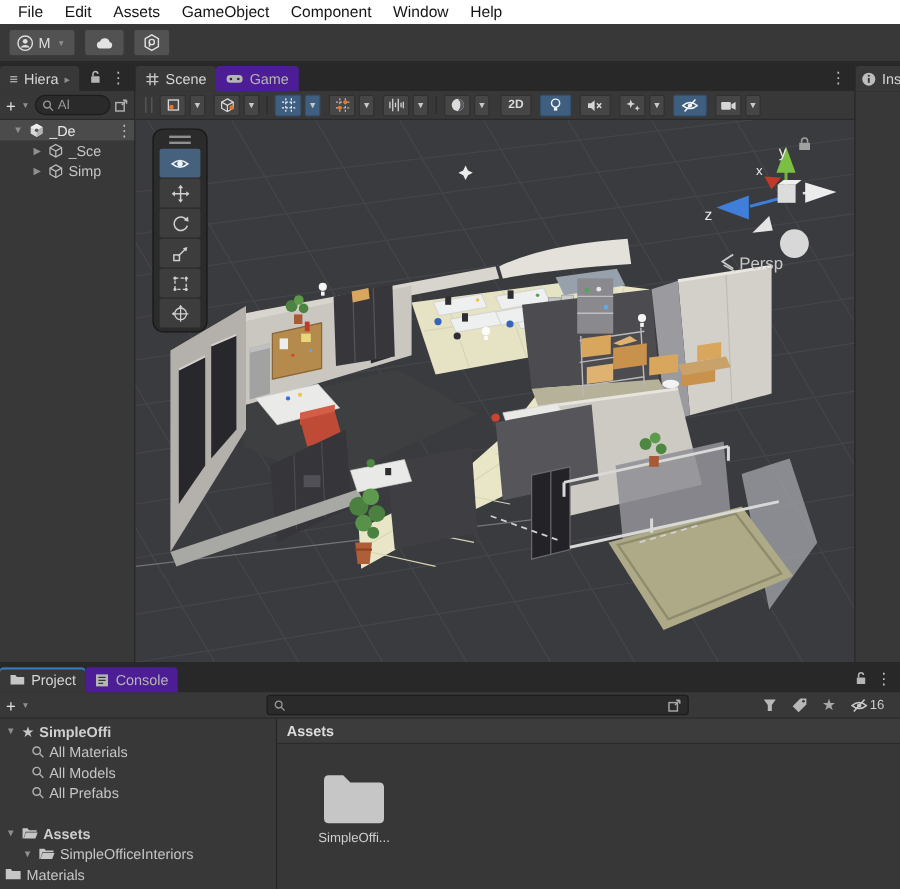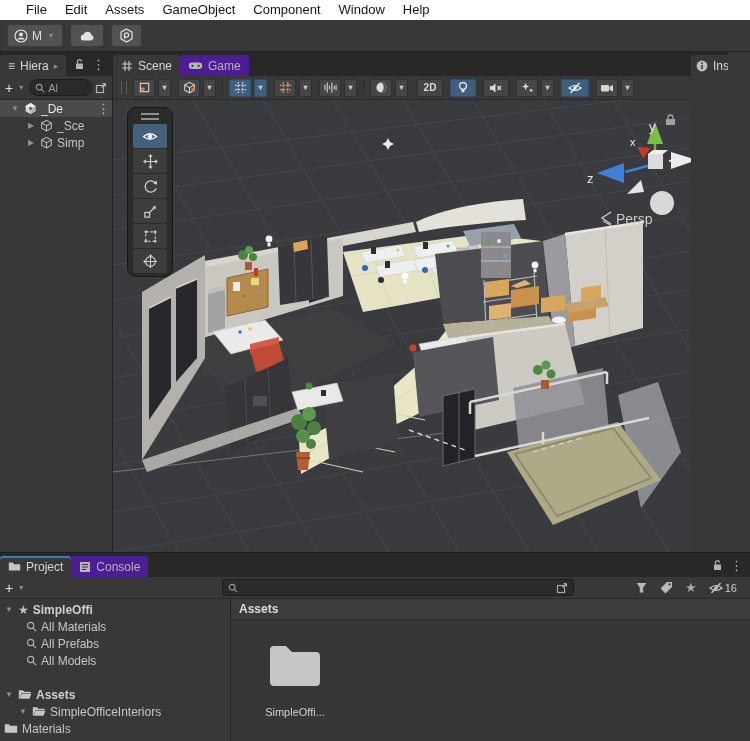--- a/index.html
+++ b/index.html
@@ -1,19 +1,19 @@
 <!DOCTYPE html>
 <html><head>
 <meta charset="utf-8">
 <style>
   html,body{margin:0;padding:0;background:#1b1b1b}
   #root{position:relative;width:750px;height:741px;background:#383838;overflow:hidden;
         font-family:"Liberation Sans",sans-serif;-webkit-font-smoothing:antialiased}
   
-  #menubar{height:20px;background:#ffffff;display:flex;align-items:center;padding-left:17px}
+  #menubar{height:20px;background:#ffffff;display:flex;align-items:center;padding-left:6px}
   .menu-item{padding:0 9px;font-size:13px;color:#141414;line-height:20px;cursor:default}
   
   #maintoolbar{height:31px;background:#383838;border-bottom:1px solid #242424;
                display:flex;align-items:center;gap:7px;padding-left:7px}
   .tool-chip{height:21px;background:#525252;border:1px solid #3a3a3a;border-radius:3px;
              display:flex;align-items:center;gap:4px;padding:0 6px;color:#dedede;font-size:12px}
   
   #workspace{position:absolute;top:52px;left:0;width:750px;height:500px}
   .vsplit{position:absolute;top:0;width:1px;height:500px;background:#232323}
   .panel{position:absolute;top:0;background:#383838}
@@ -52,21 +52,21 @@
   
   #bottom{position:absolute;top:552px;left:0;width:750px;height:189px;background:#383838;border-top:1px solid #1f1f1f}
   #btm-body{display:flex;height:143px}
   #btree{width:230px;background:#383838;overflow:hidden;padding-top:2px;box-sizing:border-box}
   #bsplit{width:1px;background:#242424}
   #bcontent{flex:1;display:flex;flex-direction:column;min-width:0}
   #bcrumb{height:20px;background:#3c3c3c;border-bottom:1px solid #2b2b2b;display:flex;
           align-items:center;padding:0 8px;font-size:12px;font-weight:bold;color:#dcdcdc}
   #bgrid{flex:1;background:#373737;position:relative}
   .asset-tile{position:absolute;left:28px;top:18px;width:72px;text-align:center}
-  .asset-tile .cap{font-size:11px;color:#cfcfcf;margin-top:16px}
+  .asset-tile .cap{font-size:11px;color:#cfcfcf;margin-top:3px}
   svg{display:block}
   .ic{flex:none}
 </style>
 </head>
 <body>
 
 <div id="root">
 
   <div id="menubar">
     <div class="menu-item">File</div>
@@ -561,21 +561,21 @@
           <svg width="15" height="15" viewBox="0 0 16 16">
               <circle cx="8" cy="8" r="5.2" fill="none" stroke="#cfcfcf" stroke-width="1.2"></circle>
               <path d="M8 1v14M1 8h14" stroke="#cfcfcf" stroke-width="1.1"></path>
               <path d="M8 0l1.8 2.4H6.2ZM0 8l2.4-1.8v3.6Z" fill="#cfcfcf"></path>
             </svg>
         </div>
       </div>
     </div>
     <div class="vsplit" style="left:712px"></div>
 
-    <div class="panel" id="insp" style="left:691px;width:37px;height:600px">
+    <div class="panel" id="insp" style="left:713px;width:37px;height:600px">
       <div class="tabstrip">
         <div class="tab active" style="padding:0 5px">
           <svg class="ic" width="12" height="12" viewBox="0 0 12 12">
               <circle cx="6" cy="6" r="5.4" fill="#bdbdbd"></circle>
               <rect x="5.2" y="5" width="1.6" height="4" fill="#383838"></rect>
               <circle cx="6" cy="3.2" r="0.9" fill="#383838"></circle>
             </svg>
           <span>Ins</span>
         </div>
       </div>
@@ -652,28 +652,28 @@
               <circle cx="5" cy="5" r="3.4" fill="none" stroke="#b0b0b0" stroke-width="1.3"></circle>
               <line x1="7.6" y1="7.6" x2="11" y2="11" stroke="#b0b0b0" stroke-width="1.3"></line>
             </svg>
           <span>All Materials</span>
         </div>
         <div class="trow" style="padding-left:26px">
           <svg class="ic" width="11" height="11" viewBox="0 0 12 12">
               <circle cx="5" cy="5" r="3.4" fill="none" stroke="#b0b0b0" stroke-width="1.3"></circle>
               <line x1="7.6" y1="7.6" x2="11" y2="11" stroke="#b0b0b0" stroke-width="1.3"></line>
             </svg>
-          <span>All Prefabs</span>
+          <span>All Models</span>
         </div>
         <div class="trow" style="padding-left:26px">
           <svg class="ic" width="11" height="11" viewBox="0 0 12 12">
               <circle cx="5" cy="5" r="3.4" fill="none" stroke="#b0b0b0" stroke-width="1.3"></circle>
               <line x1="7.6" y1="7.6" x2="11" y2="11" stroke="#b0b0b0" stroke-width="1.3"></line>
             </svg>
-          <span>All Models</span>
+          <span>All Prefabs</span>
         </div>
         <div style="height:17px"></div>
         <div class="trow">
           <span class="caret">▼</span>
           <svg class="ic" width="14" height="11" viewBox="0 0 14 11">
               <path d="M0.8 1.2h4.2l1.2 1.6h6.4v1.4H3.4L1.6 9.8H0.8Z" fill="#c6c6c6"></path>
               <path d="M3.6 4.8h9.8L11.5 9.8H1.8Z" fill="#c6c6c6"></path>
             </svg>
           <span class="bold">Assets</span>
         </div>

